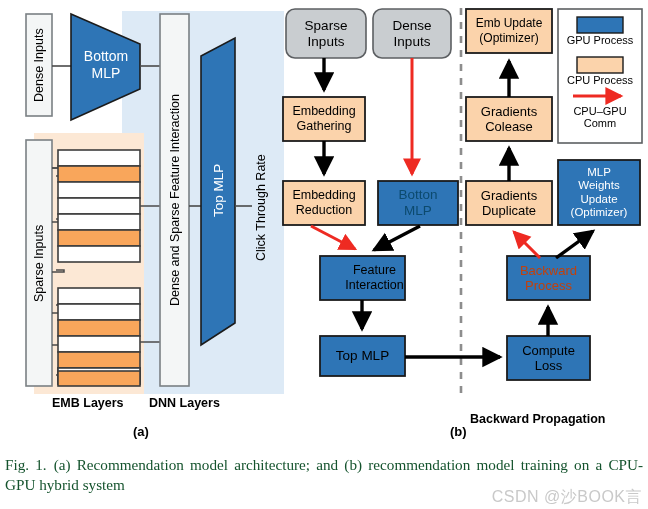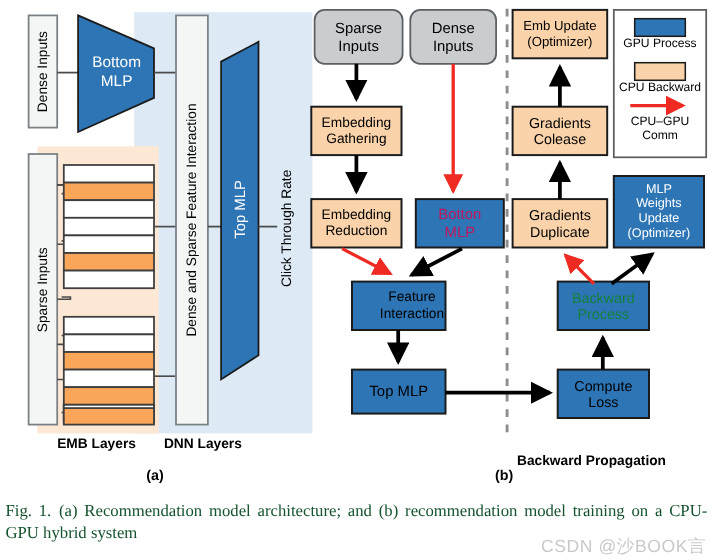--- a/index.html
+++ b/index.html
@@ -235,42 +235,42 @@
   <div class="panel-letter" style="left:133px;top:424px;">(a)</div>
 
   <div class="boxlabel" style="left:286px;top:9px;width:80px;height:49px;font-size:13.5px;line-height:16px;">Sparse
 Inputs</div>
   <div class="boxlabel" style="left:373px;top:9px;width:78px;height:49px;font-size:13.5px;line-height:16px;border-radius:21px;">Dense
 Inputs</div>
   <div class="boxlabel" style="left:283px;top:97px;width:82px;height:44px;font-size:12.5px;line-height:15px;">Embedding
 Gathering</div>
   <div class="boxlabel" style="left:283px;top:181px;width:82px;height:44px;font-size:12.5px;line-height:15px;">Embedding
 Reduction</div>
-  <div class="boxlabel" style="left:378px;top:181px;width:80px;height:44px;color:#be185d;font-size:13.5px;line-height:16px;">Botton
+  <div class="boxlabel" style="left:378px;top:181px;width:80px;height:44px;color:#0c4a6e;font-size:13.5px;line-height:16px;">Botton
 MLP</div>
   <div class="boxlabel" style="left:320px;top:256px;width:85px;height:44px;color:#000;font-size:12.5px;line-height:15px;padding-left:12px;">Feature
 Interaction</div>
   <div class="boxlabel" style="left:320px;top:336px;width:85px;height:40px;color:#000;font-size:13.5px;">Top MLP</div>
   <div class="boxlabel" style="left:466px;top:9px;width:86px;height:44px;font-size:12px;line-height:15px;">Emb Update
 (Optimizer)</div>
   <div class="boxlabel" style="left:466px;top:97px;width:86px;height:44px;font-size:13px;line-height:15px;">Gradients
 Colease</div>
   <div class="boxlabel" style="left:466px;top:181px;width:86px;height:44px;font-size:13px;line-height:15px;">Gradients
 Duplicate</div>
   <div class="boxlabel" style="left:558px;top:160px;width:82px;height:65px;color:#fff;font-size:11.5px;line-height:13.5px;">MLP
 Weights
 Update
 (Optimizer)</div>
-  <div class="boxlabel" style="left:507px;top:256px;width:83px;height:44px;color:#15803d;font-size:13px;line-height:15px;">Backward
+  <div class="boxlabel" style="left:507px;top:256px;width:83px;height:44px;color:#c2410c;font-size:13px;line-height:15px;">Backward
 Process</div>
   <div class="boxlabel" style="left:507px;top:336px;width:83px;height:44px;color:#000;font-size:13px;line-height:15px;">Compute
 Loss</div>
 
   <div class="legend-text" style="left:558px;top:34px;width:84px;">GPU Process</div>
-  <div class="legend-text" style="left:558px;top:74px;width:84px;">CPU Backward</div>
+  <div class="legend-text" style="left:558px;top:74px;width:84px;">CPU Process</div>
   <div class="legend-text" style="left:558px;top:105px;width:84px;">CPU–GPU
 Comm</div>
 
   <div class="caption-label" style="left:470px;top:397px;margin-top:15px;">Backward Propagation</div>
 
   <div class="panel-letter" style="left:450px;top:424px;">(b)</div>
 
   <div class="fig-caption">
     <span class="lead">Fig. 1.</span><span>(a) Recommendation model architecture; and (b) recommendation model training on a CPU-GPU hybrid system</span>
   </div>

